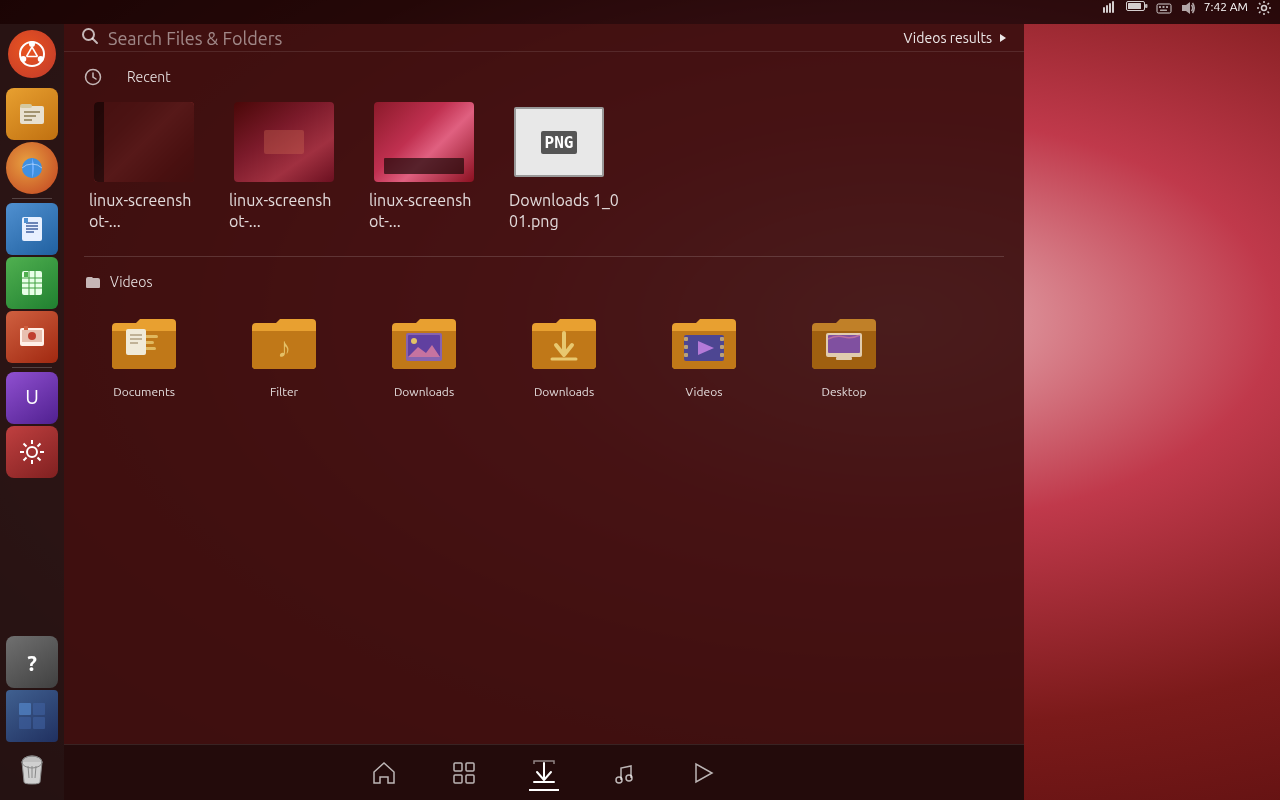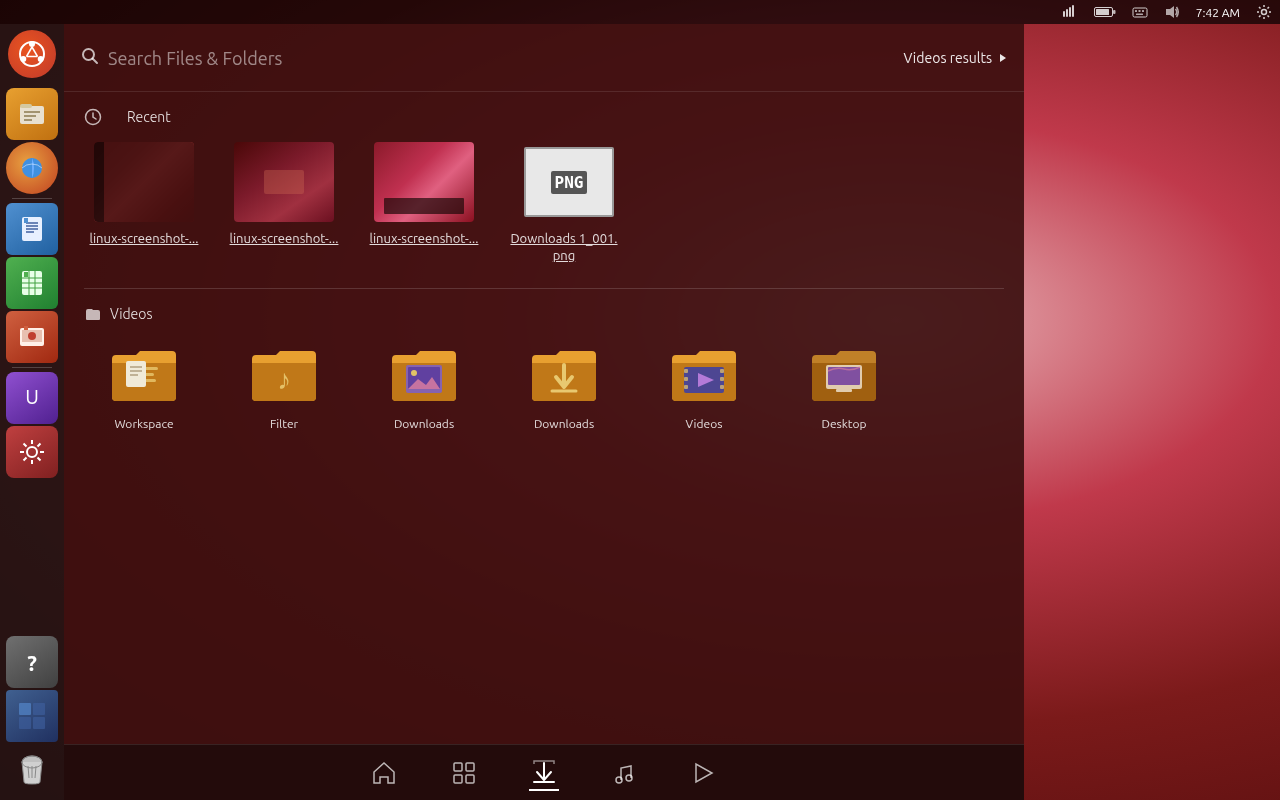--- a/index.html
+++ b/index.html
@@ -19,25 +19,25 @@
       background: radial-gradient(ellipse at 70% 40%, #e8b4b8 0%, #c0394b 30%, #7b1a1a 60%, #4a0a0a 100%);
     }
 
     
     .top-bar {
       position: absolute;
       top: 0; left: 0; right: 0;
       height: 24px;
       background: rgba(0,0,0,0.7);
       display: flex;
-      align-items: center;
+      align-items: flex-start;
       justify-content: flex-end;
       padding: 0 8px;
       z-index: 100;
-      gap: 16px;
+      gap: 8px;
     }
     .top-bar-item {
       color: #fff;
       font-size: 11px;
       display: flex;
       align-items: center;
       gap: 3px;
     }
 
     
@@ -83,21 +83,21 @@
       background: rgba(60, 15, 15, 0.92);
       z-index: 40;
       display: flex;
       flex-direction: column;
     }
 
     
     .search-bar {
       display: flex;
       align-items: center;
-      padding: 22px 16px;
+      padding: 2px 16px;
       gap: 8px;
       border-bottom: 1px solid rgba(255,255,255,0.1);
       flex-shrink: 0;
     }
     .search-icon-wrap {
       color: rgba(255,255,255,0.7);
       font-size: 18px;
     }
     .search-input {
       flex: 1;
@@ -155,31 +155,29 @@
       cursor: pointer;
     }
     .file-thumb {
       width: 100px;
       height: 80px;
       border-radius: 4px;
       overflow: hidden;
       margin-bottom: 8px;
       display: flex;
       align-items: center;
-      justify-content: flex-end;
+      justify-content: flex-start;
       position: relative;
     }
     .file-label {
       color: rgba(255,255,255,0.85);
-      font-size: 13px;
-      text-align: center;
+      font-size: 16px;
       max-width: 110px;
       word-break: break-all;
       line-height: 1.3;
-      text-decoration: underline;
     }
 
     
     .folders-grid {
       display: flex;
       flex-wrap: wrap;
       gap: 20px;
     }
     .folder-item {
       display: flex;
@@ -481,21 +479,21 @@
             <path d="M4,20 L68,20 L68,54 Q68,58 64,58 L8,58 Q4,58 4,54Z" fill="#c07818"></path>
 
             <rect x="22" y="24" width="28" height="3" rx="1.5" fill="#e8c870" opacity="0.8"></rect>
             <rect x="22" y="30" width="24" height="3" rx="1.5" fill="#e8c870" opacity="0.8"></rect>
             <rect x="22" y="36" width="26" height="3" rx="1.5" fill="#e8c870" opacity="0.8"></rect>
 
             <rect x="18" y="18" width="20" height="26" rx="2" fill="#f0ead8"></rect>
             <path d="M22 24 L34 24 M22 28 L34 28 M22 32 L30 32" stroke="#b0a080" stroke-width="1.5"></path>
           </svg>
         </div>
-        <span class="folder-label">Workspace</span>
+        <span class="folder-label">Documents</span>
       </div>
 
       <div class="folder-item">
         <div class="folder-icon-wrap">
           <svg width="72" height="62" viewBox="0 0 72 62">
             <path d="M4,16 Q4,12 8,12 L28,12 L32,8 L64,8 Q68,8 68,12 L68,54 Q68,58 64,58 L8,58 Q4,58 4,54Z" fill="#e8a030"></path>
             <path d="M4,20 L68,20 L68,54 Q68,58 64,58 L8,58 Q4,58 4,54Z" fill="#c07818"></path>
 
             <text x="36" y="46" text-anchor="middle" font-size="28" fill="#e8c870" opacity="0.9">♪</text>
           </svg>

